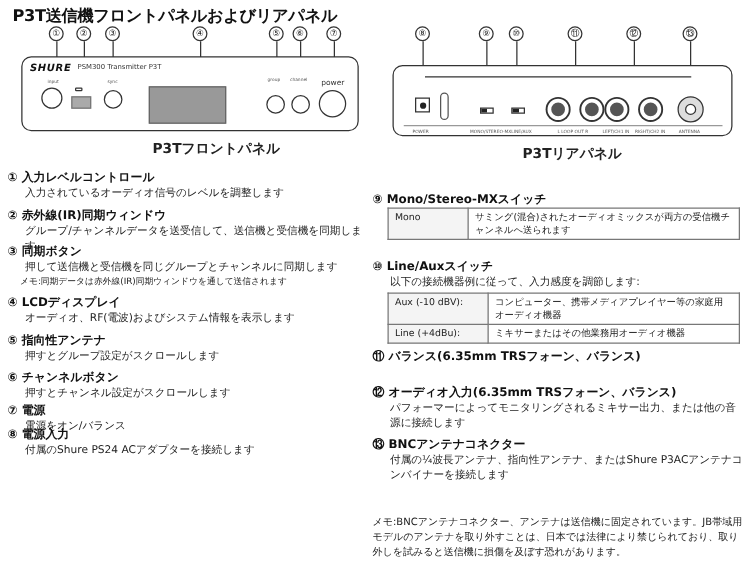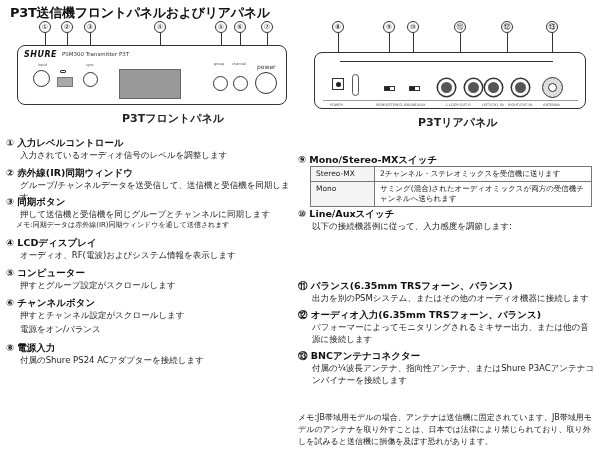--- a/index.html
+++ b/index.html
@@ -126,60 +126,68 @@
 <div class="item" style="top:196px">
   <div class="item-h">③ 同期ボタン</div>
   <div class="item-d">押して送信機と受信機を同じグループとチャンネルに同期します</div>
   <div class="memo-s">メモ:同期データは赤外線(IR)同期ウィンドウを通して送信されます</div>
 </div>
 <div class="item" style="top:237px">
   <div class="item-h">④ LCDディスプレイ</div>
   <div class="item-d">オーディオ、RF(電波)およびシステム情報を表示します</div>
 </div>
 <div class="item" style="top:267px">
-  <div class="item-h">⑤ コンピューター</div>
+  <div class="item-h">⑤ 指向性アンテナ</div>
   <div class="item-d">押すとグループ設定がスクロールします</div>
 </div>
 <div class="item" style="top:297px">
   <div class="item-h">⑥ チャンネルボタン</div>
   <div class="item-d">押すとチャンネル設定がスクロールします</div>
 </div>
 <div class="item" style="top:323px">
+  <div class="item-h">⑦ 電源</div>
   <div class="item-d">電源をオン/バランス</div>
 </div>
 <div class="item" style="top:342px">
   <div class="item-h">⑧ 電源入力</div>
   <div class="item-d">付属のShure PS24 ACアダプターを接続します</div>
 </div>
 
 <div class="ritem" style="top:154px">
   <div class="item-h">⑨ Mono/Stereo-MXスイッチ</div>
   <table>
     <tbody>
-        <tr>
-          <td class="k">Stereo-MX</td>
-          <td>2チャンネル・ステレオミックスを受信機に送ります</td>
-        </tr>
     <tr>
           <td class="k">Mono</td>
           <td>サミング(混合)されたオーディオミックスが両方の受信機チャンネルへ送られます</td>
         </tr>
   </tbody>
     </table>
 </div>
 <div class="ritem" style="top:208px">
   <div class="item-h">⑩ Line/Auxスイッチ</div>
   <div class="item-d">以下の接続機器例に従って、入力感度を調節します:</div>
+  <table style="margin-top:2px">
+    <tbody>
+        <tr>
+          <td class="k" style="width:80px">Aux (-10 dBV):</td>
+          <td>コンピューター、携帯メディアプレイヤー等の家庭用オーディオ機器</td>
+        </tr>
+    <tr>
+          <td class="k" style="width:80px">Line (+4dBu):</td>
+          <td>ミキサーまたはその他業務用オーディオ機器</td>
+        </tr>
+  </tbody>
+    </table>
 </div>
 <div class="ritem" style="top:280px">
   <div class="item-h">⑪ バランス(6.35mm TRSフォーン、バランス)</div>
-  <div class="item-d">出力を別のPSMシステム、またはその他のオーディオ機器に接続します</div>
 </div>
 <div class="ritem" style="top:309px">
   <div class="item-h">⑫ オーディオ入力(6.35mm TRSフォーン、バランス)</div>
   <div class="item-d">パフォーマーによってモニタリングされるミキサー出力、または他の音源に接続します</div>
 </div>
 <div class="ritem" style="top:350px">
   <div class="item-h">⑬ BNCアンテナコネクター</div>
   <div class="item-d">付属の¼波長アンテナ、指向性アンテナ、またはShure P3ACアンテナコンバイナーを接続します</div>
 </div>
 
-<div class="memo-b">メモ:JB帯域用モデルの場合、アンテナは送信機に固定されています。JB帯域用モデルのアンテナを取り外すことは、日本では法律により禁じられており、取り外しを試みると送信機に損傷を及ぼす恐れがあります。</div>
+<div class="memo-b">メモ:BNCアンテナコネクター、アンテナは送信機に固定されています。JB帯域用モデルのアンテナを取り外すことは、日本では法律により禁じられており、取り外しを試みると送信機に損傷を及ぼす恐れがあります。</div>
 
 </body></html>

